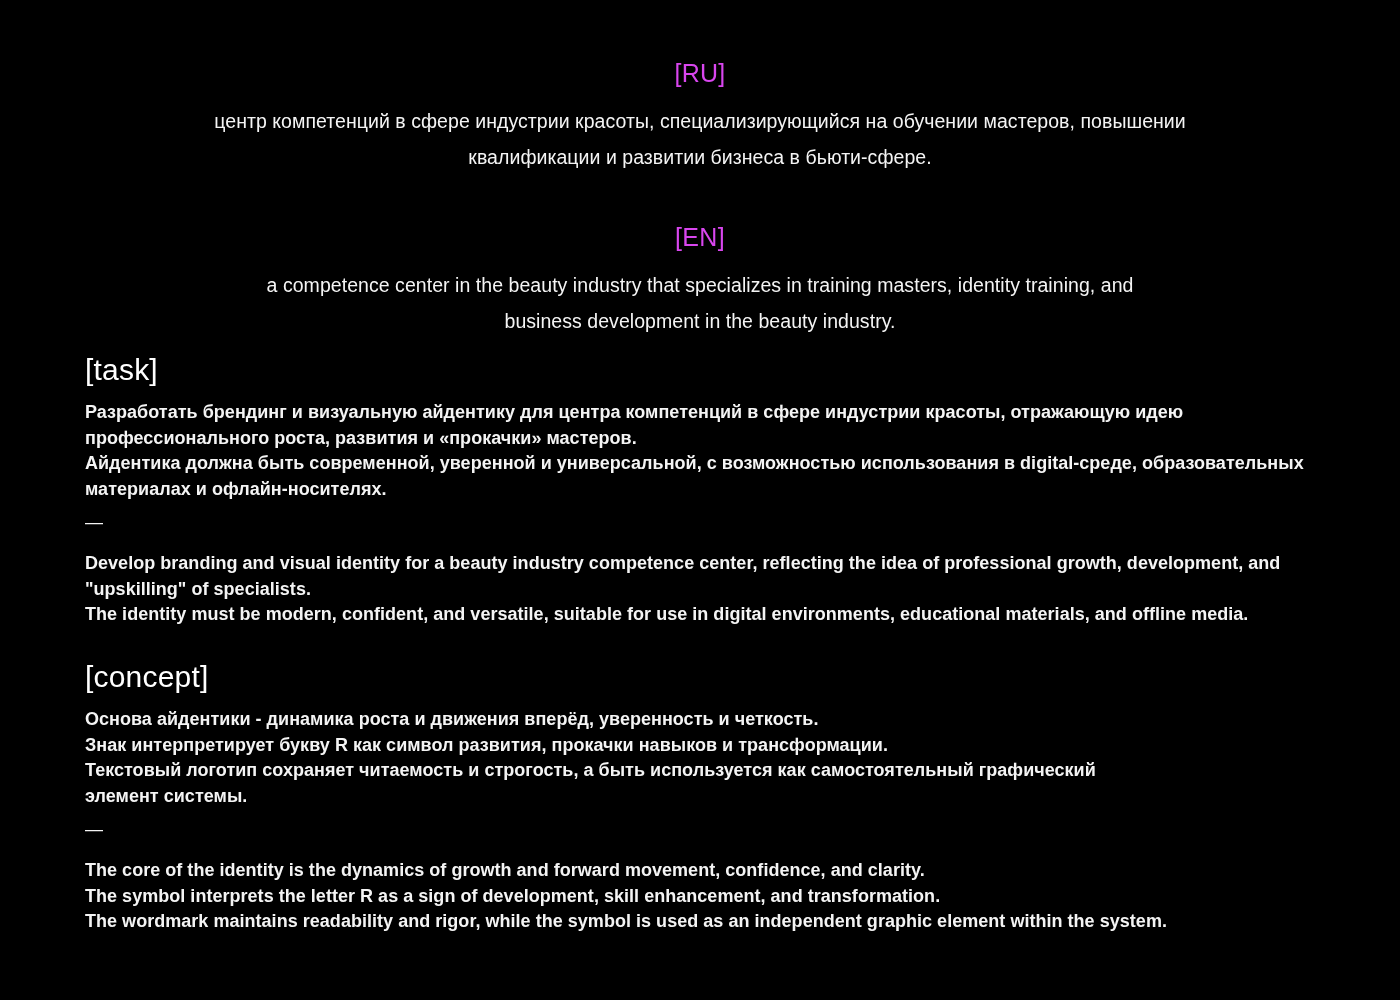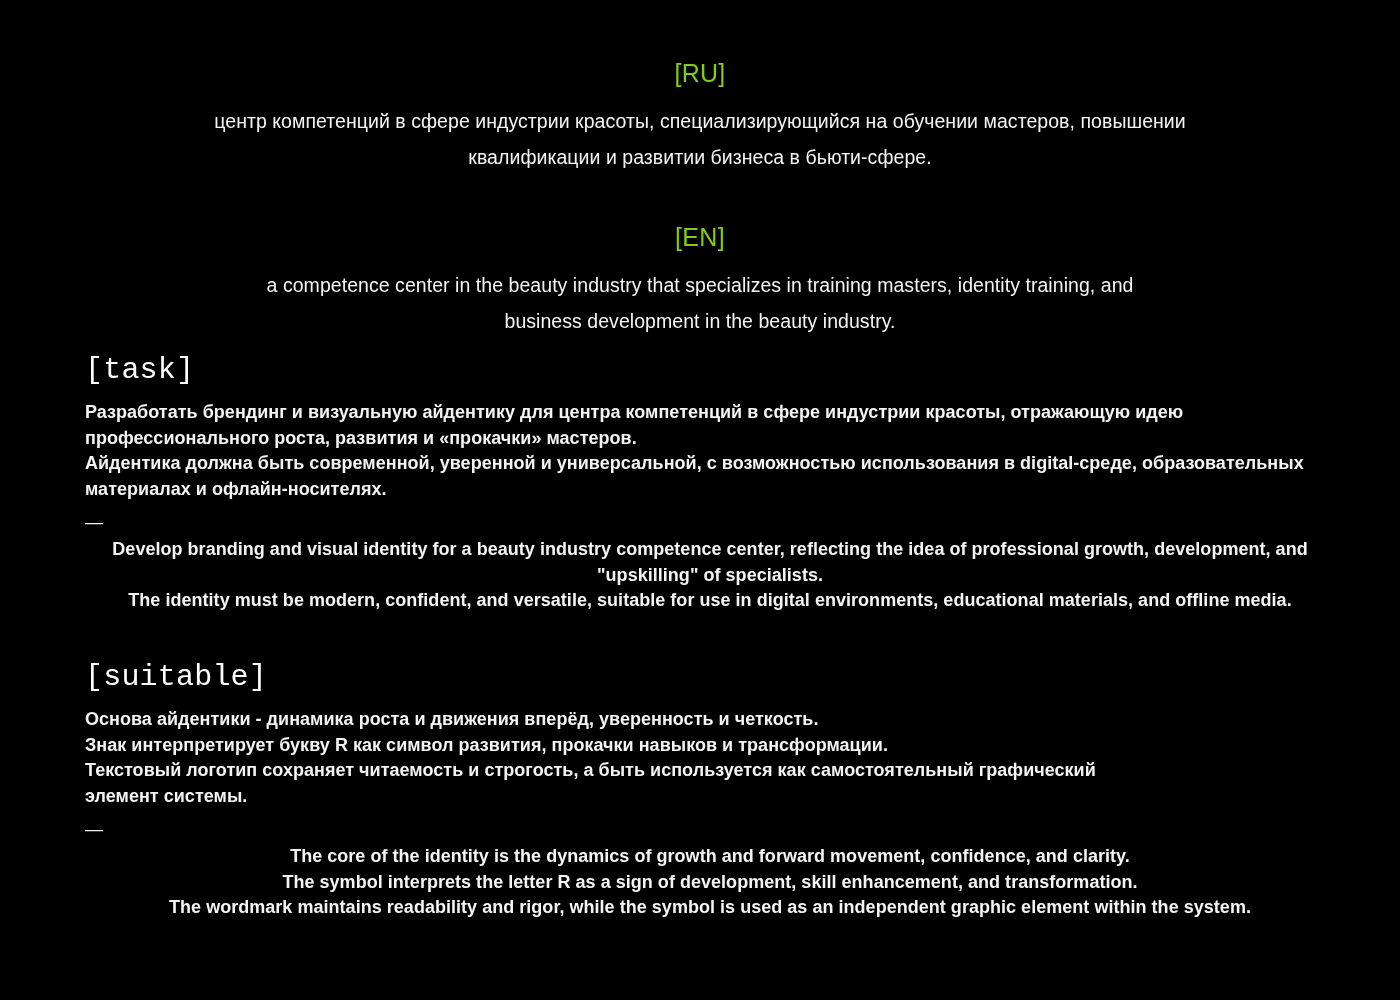--- a/index.html
+++ b/index.html
@@ -32,21 +32,21 @@
     left: 0;
     width: 1400px;
     text-align: center;
   }
 
   .lang-tag {
     font-size: 25px;
     line-height: 30px;
     letter-spacing: 0.3px;
     font-weight: 400;
-    color: #84cc16;
+    color: #d946ef;
     margin: 0;
   }
 
   .lang-body {
     font-size: 19.5px;
     line-height: 36px;
     font-weight: 400;
     color: #f4f4f4;
     margin: 0 auto;
     max-width: 980px;
@@ -67,21 +67,20 @@
   #section-task { top: 352px; }
   #section-concept { top: 659px; }
 
   .section-heading {
     font-size: 30px;
     line-height: 36px;
     font-weight: 400;
     color: #ffffff;
     letter-spacing: 0.2px;
     margin: 0 0 12px 0;
-    font-family: Liberation Mono, monospace;
   }
 
   .para {
     font-size: 18px;
     line-height: 25.5px;
     font-weight: 700;
     color: #f4f4f4;
     letter-spacing: 0.03px;
     margin: 0;
     white-space: pre-line;
@@ -90,21 +89,21 @@
   .divider-dash {
     font-size: 18px;
     line-height: 25.5px;
     color: #f4f4f4;
     margin: 0;
     height: 26px;
     display: block;
   }
 
   .para + .divider-dash { margin-top: 8px; }
-  .divider-dash + .para { margin-top: 1px; text-align: center; }
+  .divider-dash + .para { margin-top: 15px; }
 </style>
 </head>
 <body>
 
 <div class="page">
 
   <div class="header">
 
     <div class="ru-block">
       <div class="lang-tag">[RU]</div>
@@ -126,21 +125,21 @@
 профессионального роста, развития и «прокачки» мастеров.
 Айдентика должна быть современной, уверенной и универсальной, с возможностью использования в digital-среде, образовательных
 материалах и офлайн-носителях.</div>
     <div class="divider-dash">—</div>
     <div class="para">Develop branding and visual identity for a beauty industry competence center, reflecting the idea of professional growth, development, and
 "upskilling" of specialists.
 The identity must be modern, confident, and versatile, suitable for use in digital environments, educational materials, and offline media.</div>
   </div>
 
   <div class="section" id="section-concept">
-    <div class="section-heading">[suitable]</div>
+    <div class="section-heading">[concept]</div>
     <div class="para">Основа айдентики - динамика роста и движения вперёд, уверенность и четкость.
 Знак интерпретирует букву R как символ развития, прокачки навыков и трансформации.
 Текстовый логотип сохраняет читаемость и строгость, а быть используется как самостоятельный  графический
 элемент системы.</div>
     <div class="divider-dash">—</div>
     <div class="para">The core of the identity is the dynamics of growth and forward movement, confidence, and clarity.
 The symbol interprets the letter R as a sign of development, skill enhancement, and transformation.
 The wordmark maintains readability and rigor, while the symbol is used as an independent graphic element within the system.</div>
   </div>
 

